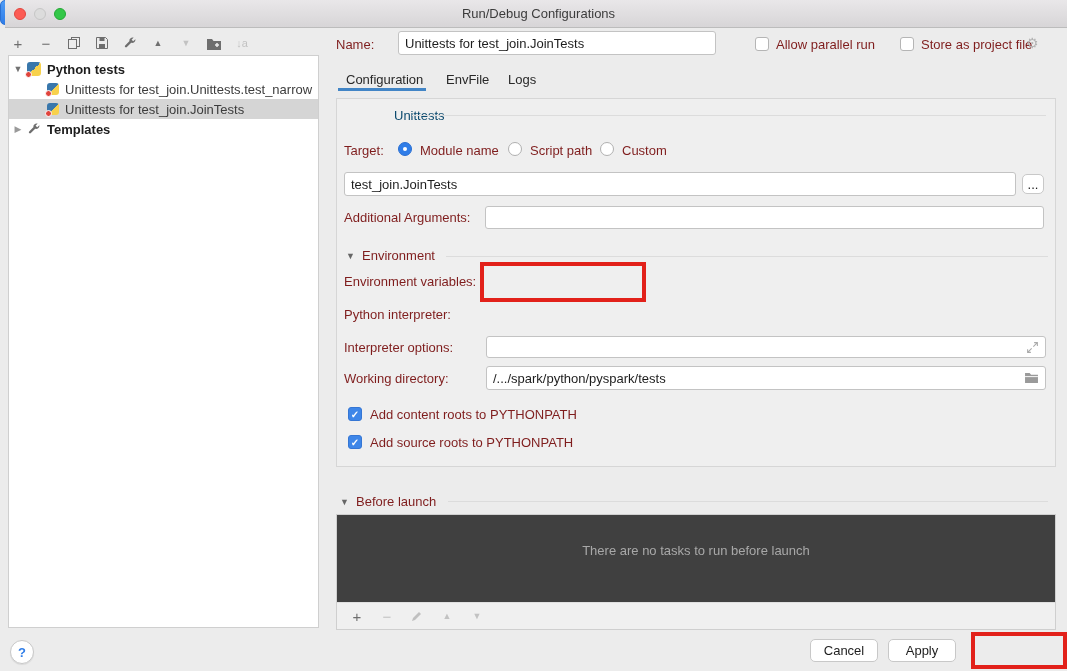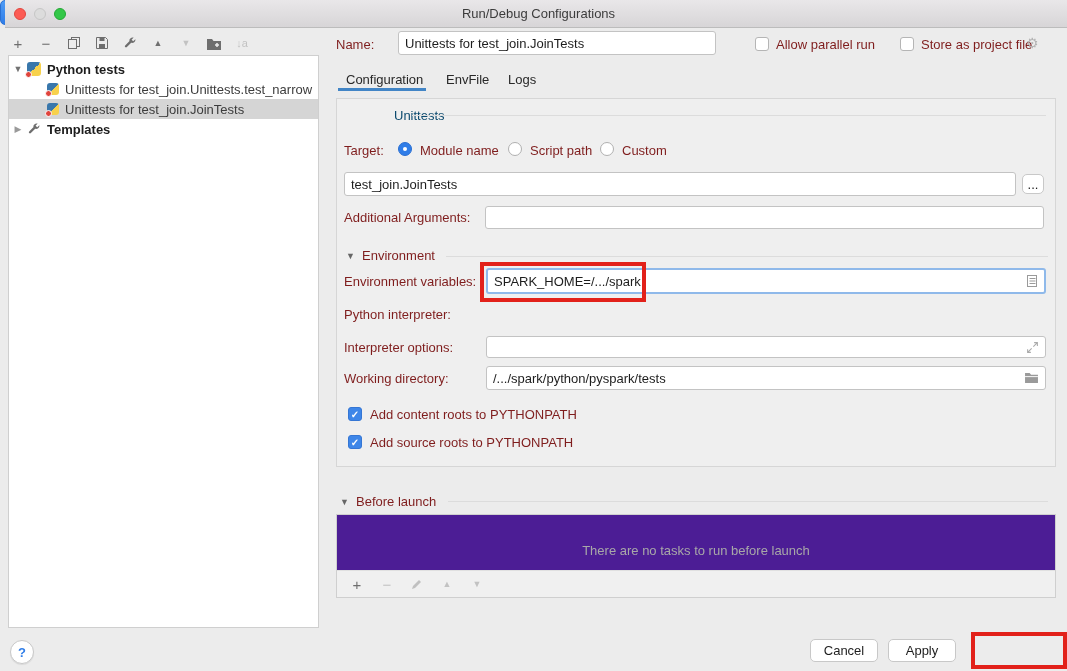--- a/index.html
+++ b/index.html
@@ -77,22 +77,22 @@
   #interp-combo { left:486px; top:301px; width:560px; height:26px; border-radius:4px; padding-right:22px; }
   .conda-ring { width:11px; height:11px; border:2px dashed #56a356; border-radius:50%;
     flex:0 0 11px; margin-right:6px; }
   .combo-spin { position:absolute; right:1px; top:1px; width:20px; height:22px; border-radius:3px;
     background:linear-gradient(#53a1f6,#2e7ce4); display:flex; flex-direction:column;
     align-items:center; justify-content:center; color:#fff; }
   .combo-spin span { font-size:6px; line-height:6px; }
   .path-text { color:#9a9a9a; font-size:11px; margin-left:5px; }
 
   
-  #bl-box { position:absolute; left:336px; top:514px; width:720px; height:84px;
-    border:1px solid #cfcfcf; background:#4c1d95; }
+  #bl-box { position:absolute; left:336px; top:514px; width:720px; height:116px;
+    border:1px solid #cfcfcf; background:#404040; }
   #bl-toolbar { position:absolute; left:0; right:0; bottom:0; height:27px; background:#f0f0f0;
     border-top:1px solid #e0e0e0; display:flex; align-items:center; gap:10px; padding-left:10px; }
   #bl-empty { position:absolute; left:0; right:0; top:28px; text-align:center; color:#a8a8a8; }
 
   
   .btn { position:absolute; height:23px; background:#fff; border:1px solid #c8c8c8; border-radius:5px;
     font-size:13px; color:#1d1d1d; display:flex; align-items:center; justify-content:center; }
   #btn-ok { left:978px; top:638px; width:80px; height:25px; border-radius:5px;
     background:linear-gradient(#4f9bf5,#2f7de8); border:1px solid #2a6fd2; color:#fff;
     display:flex; align-items:center; justify-content:center; }
@@ -213,27 +213,20 @@
   </div>
 
   <div class="lbl" style="left:344px; top:210px">Additional Arguments:</div>
   <div class="field" style="left:485px; top:206px; width:559px; height:23px"></div>
 
   <div class="section-tri" style="left:346px; top:251px">▼</div>
   <div class="lbl" style="left:362px; top:248px">Environment</div>
   <div class="hline" style="left:446px; top:256px; width:602px"></div>
 
   <div class="lbl" style="left:344px; top:274px">Environment variables:</div>
-  <div class="field" id="env-field">
-    <span class="grow">SPARK_HOME=/.../spark</span>
-    <svg width="12" height="14" viewBox="0 0 12 14">
-      <rect x="1.5" y="1.5" width="9" height="11" fill="none" stroke="#9a9a9a"></rect>
-      <path d="M3.5 4.5 h6 M3.5 7 h6 M3.5 9.5 h6" stroke="#9a9a9a"></path>
-    </svg>
-  </div>
   <div class="annotation" style="left:480px; top:262px; width:166px; height:40px"></div>
 
   <div class="lbl" style="left:344px; top:307px">Python interpreter:</div>
 
   <div class="lbl" style="left:344px; top:340px">Interpreter options:</div>
   <div class="field" style="left:486px; top:336px; width:560px; height:22px">
     <span class="grow"></span>
     <svg width="13" height="13" viewBox="0 0 16 16">
       <path d="M10 2 h4 v4 M14 2 l-5 5 M6 14 H2 v-4 M2 14 l5-5" stroke="#aaaaaa" stroke-width="1.3" fill="none"></path>
     </svg>

